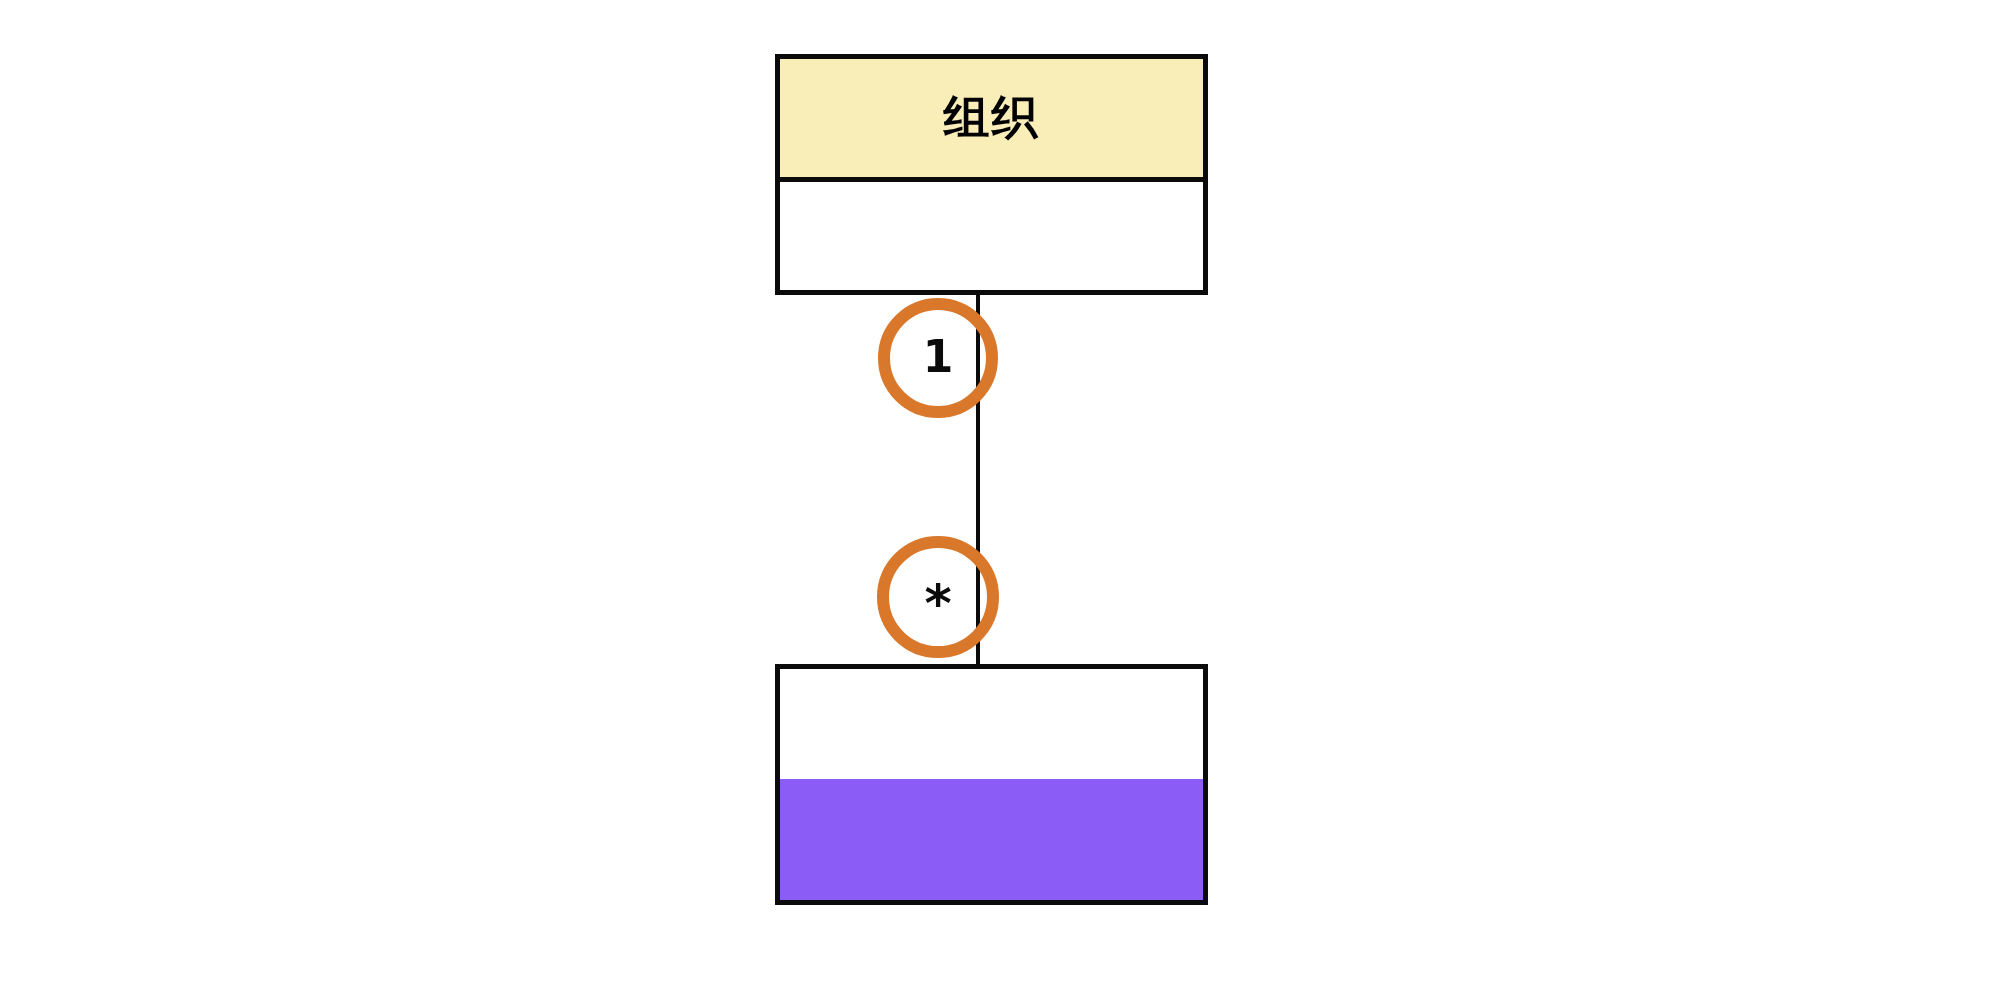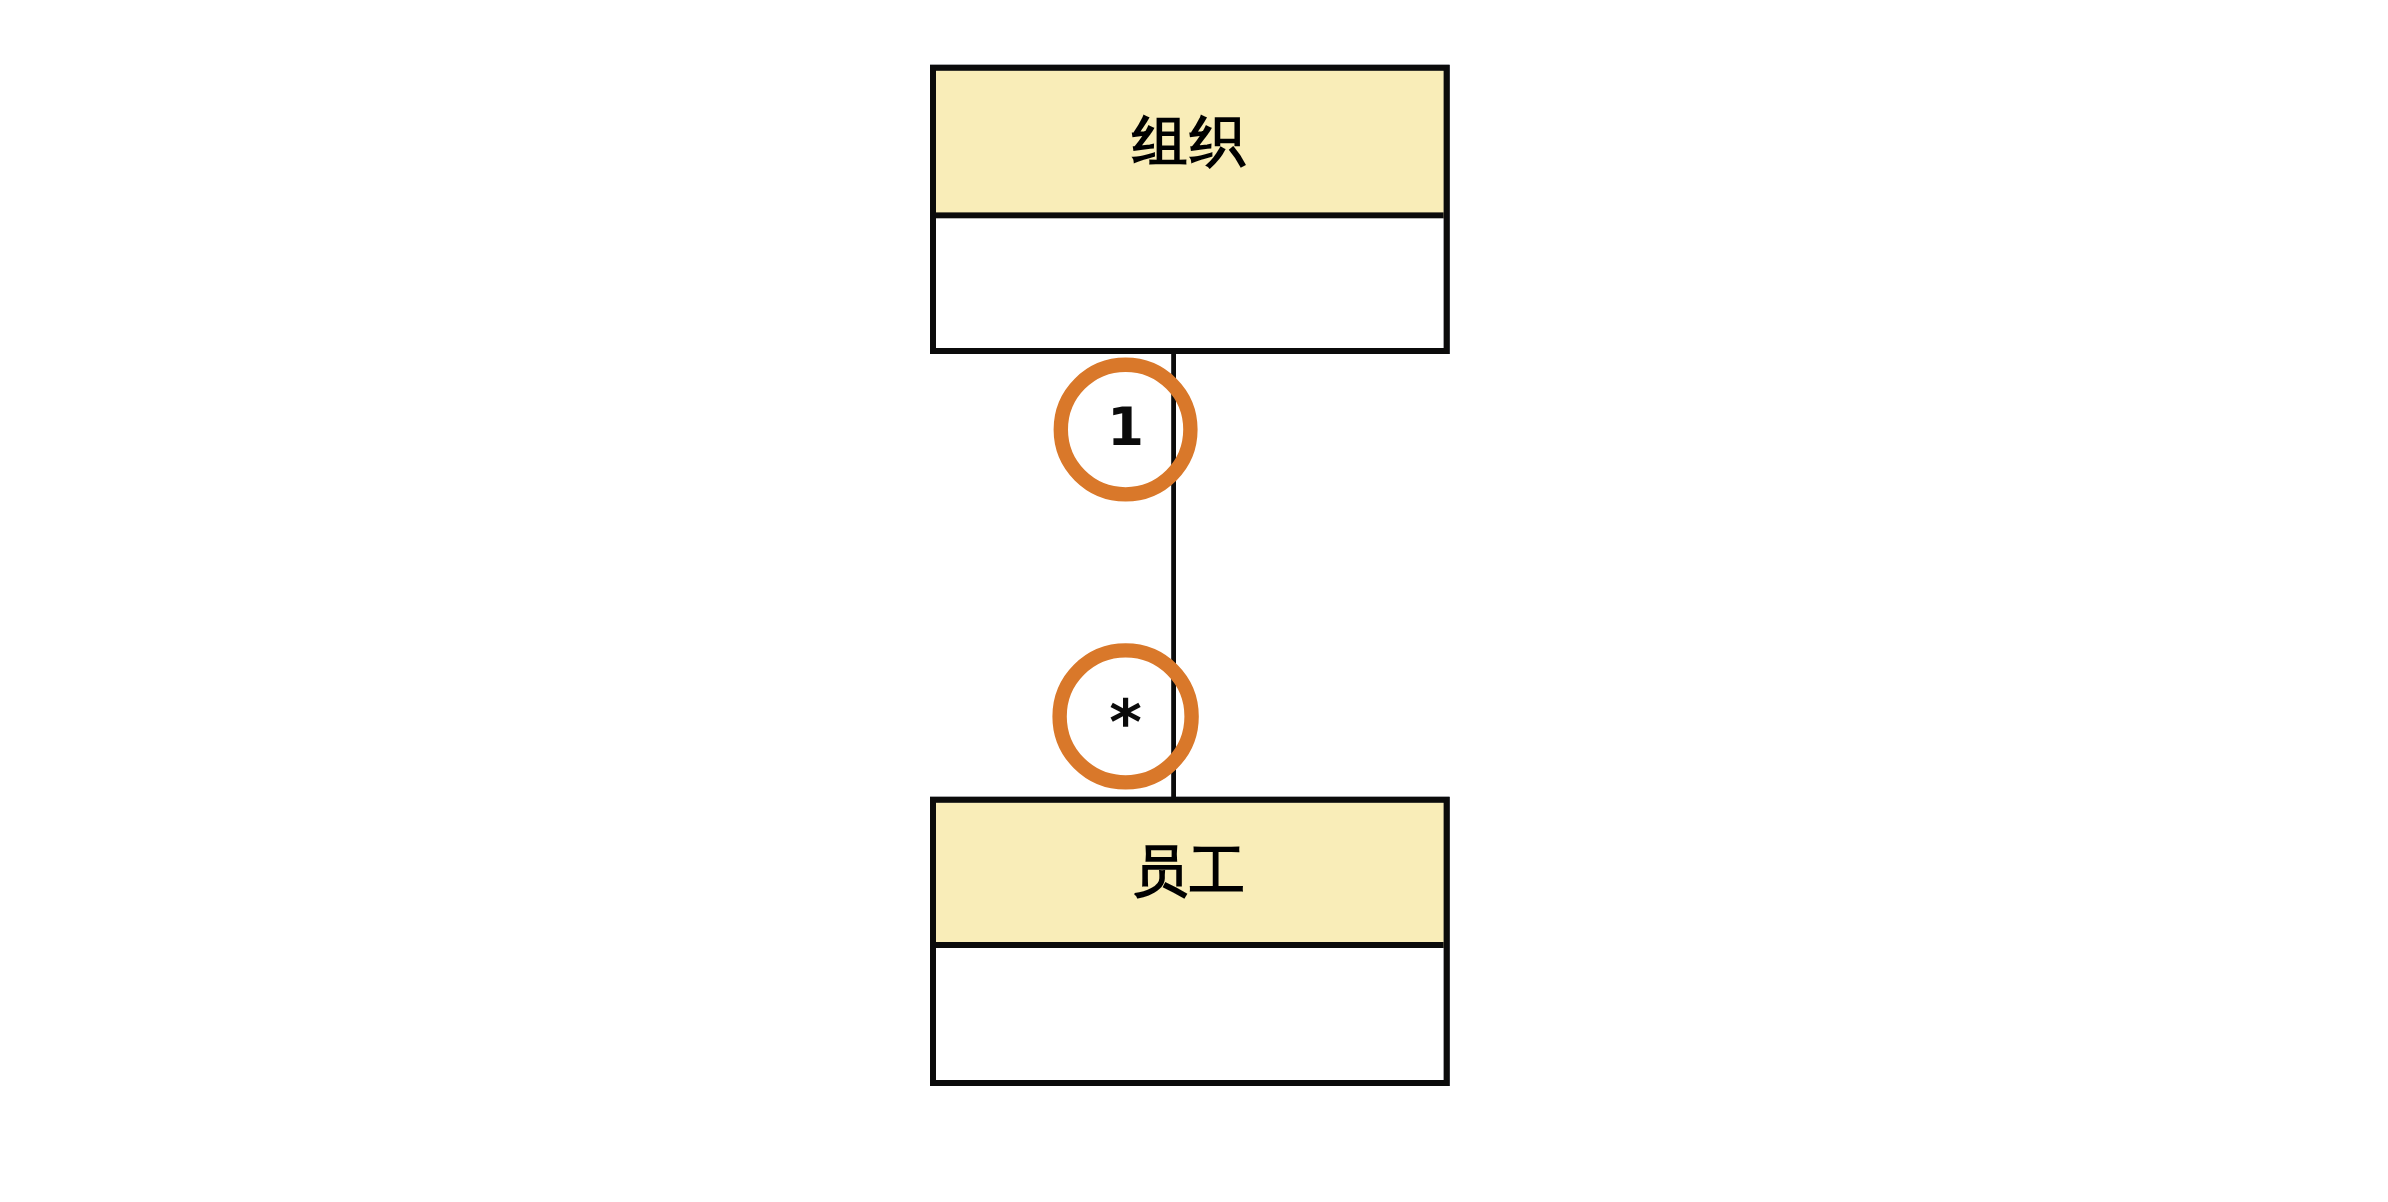--- a/index.html
+++ b/index.html
@@ -17,21 +17,21 @@
     height: 1002px;
     background: #ffffff;
     overflow: hidden;
   }
 
   
   .uml-class {
     position: absolute;
     box-sizing: border-box;
     border: 5px solid #0b0b0b;
-    background: #0f172a;
+    background: #8b5cf6;
   }
   .uml-class-name {
     box-sizing: border-box;
     background: #f9edb8;
     border-bottom: 5px solid #0b0b0b;
     display: flex;
     align-items: center;
     justify-content: center;
     color: #000000;
     font-weight: bold;
@@ -149,18 +149,17 @@
 
   <div class="mult-circle" id="mult-one">
     <span class="mult-text">1</span>
   </div>
 
   <div class="mult-circle" id="mult-many">
     <span class="mult-text">*</span>
   </div>
 
   <div class="uml-class" id="class-employee">
-    <div class="uml-class-name">员工</div>
     <div class="uml-class-attrs"></div>
   </div>
 
 
 </div>
 
 </body></html>

